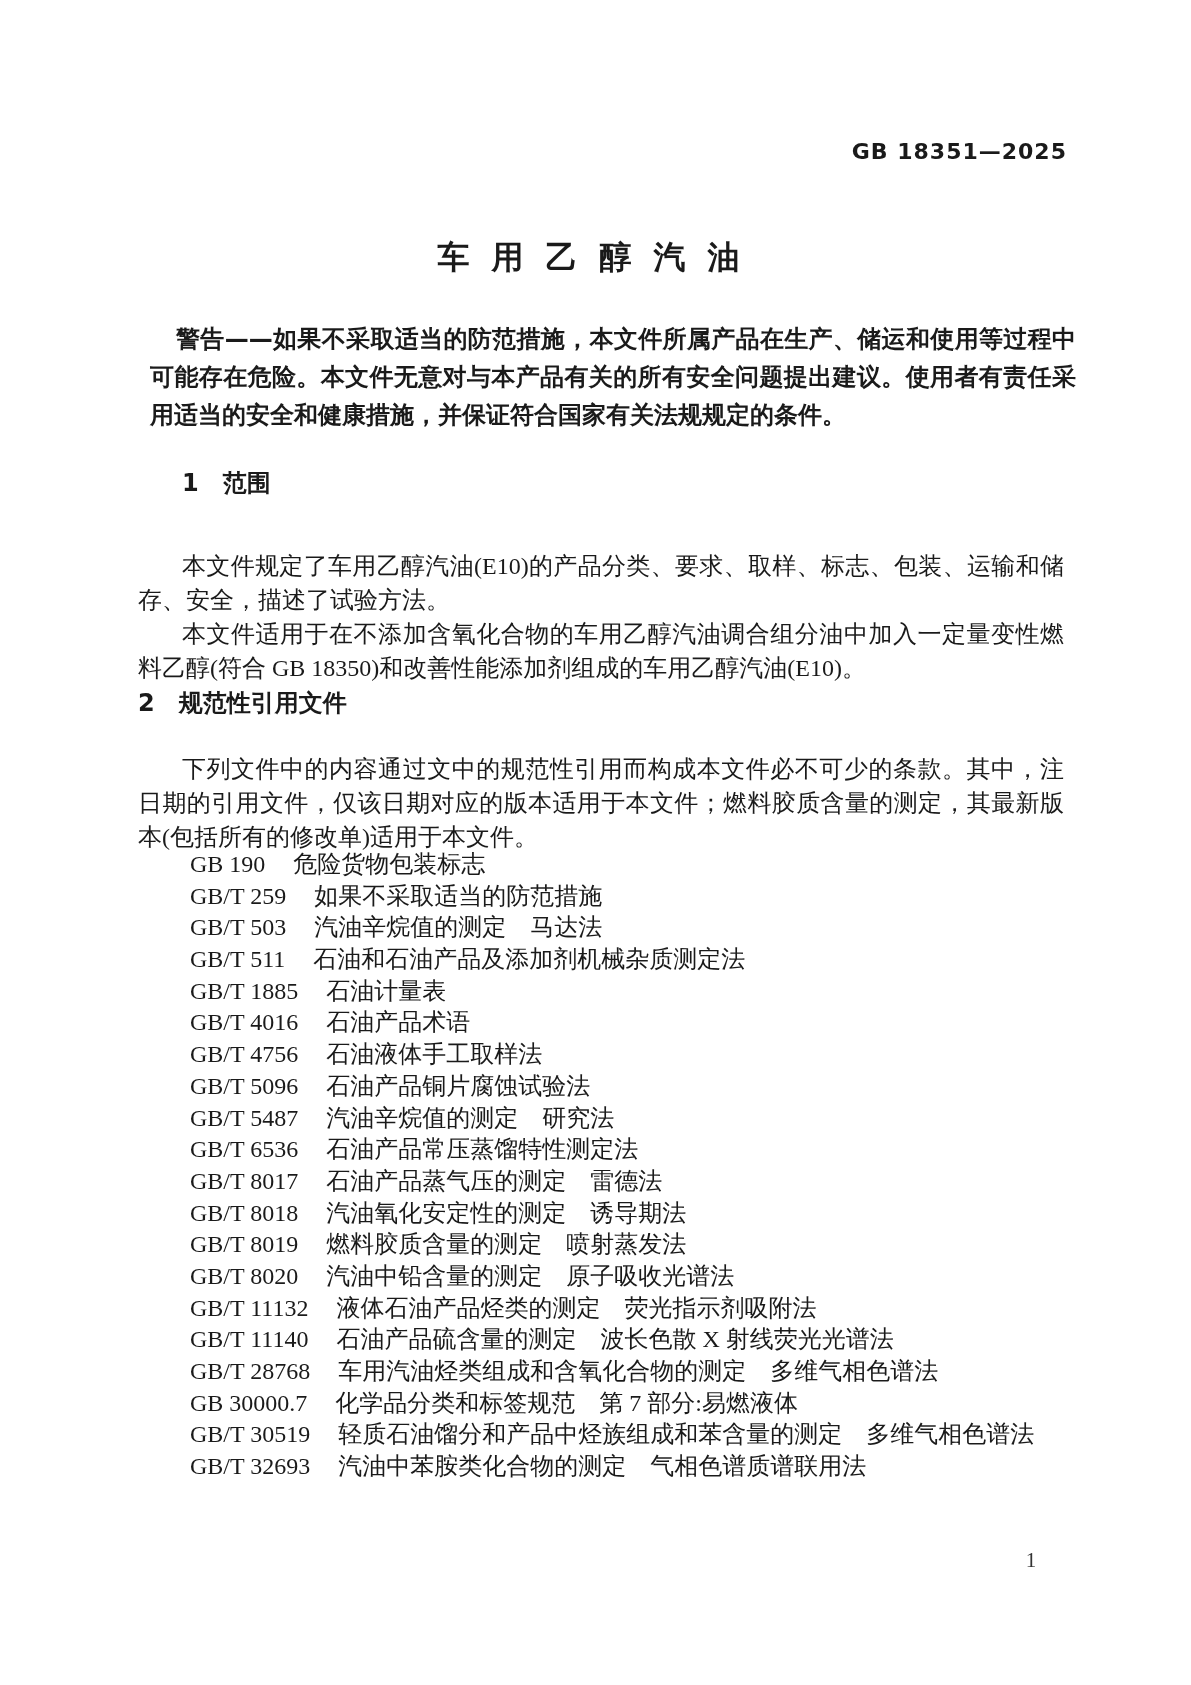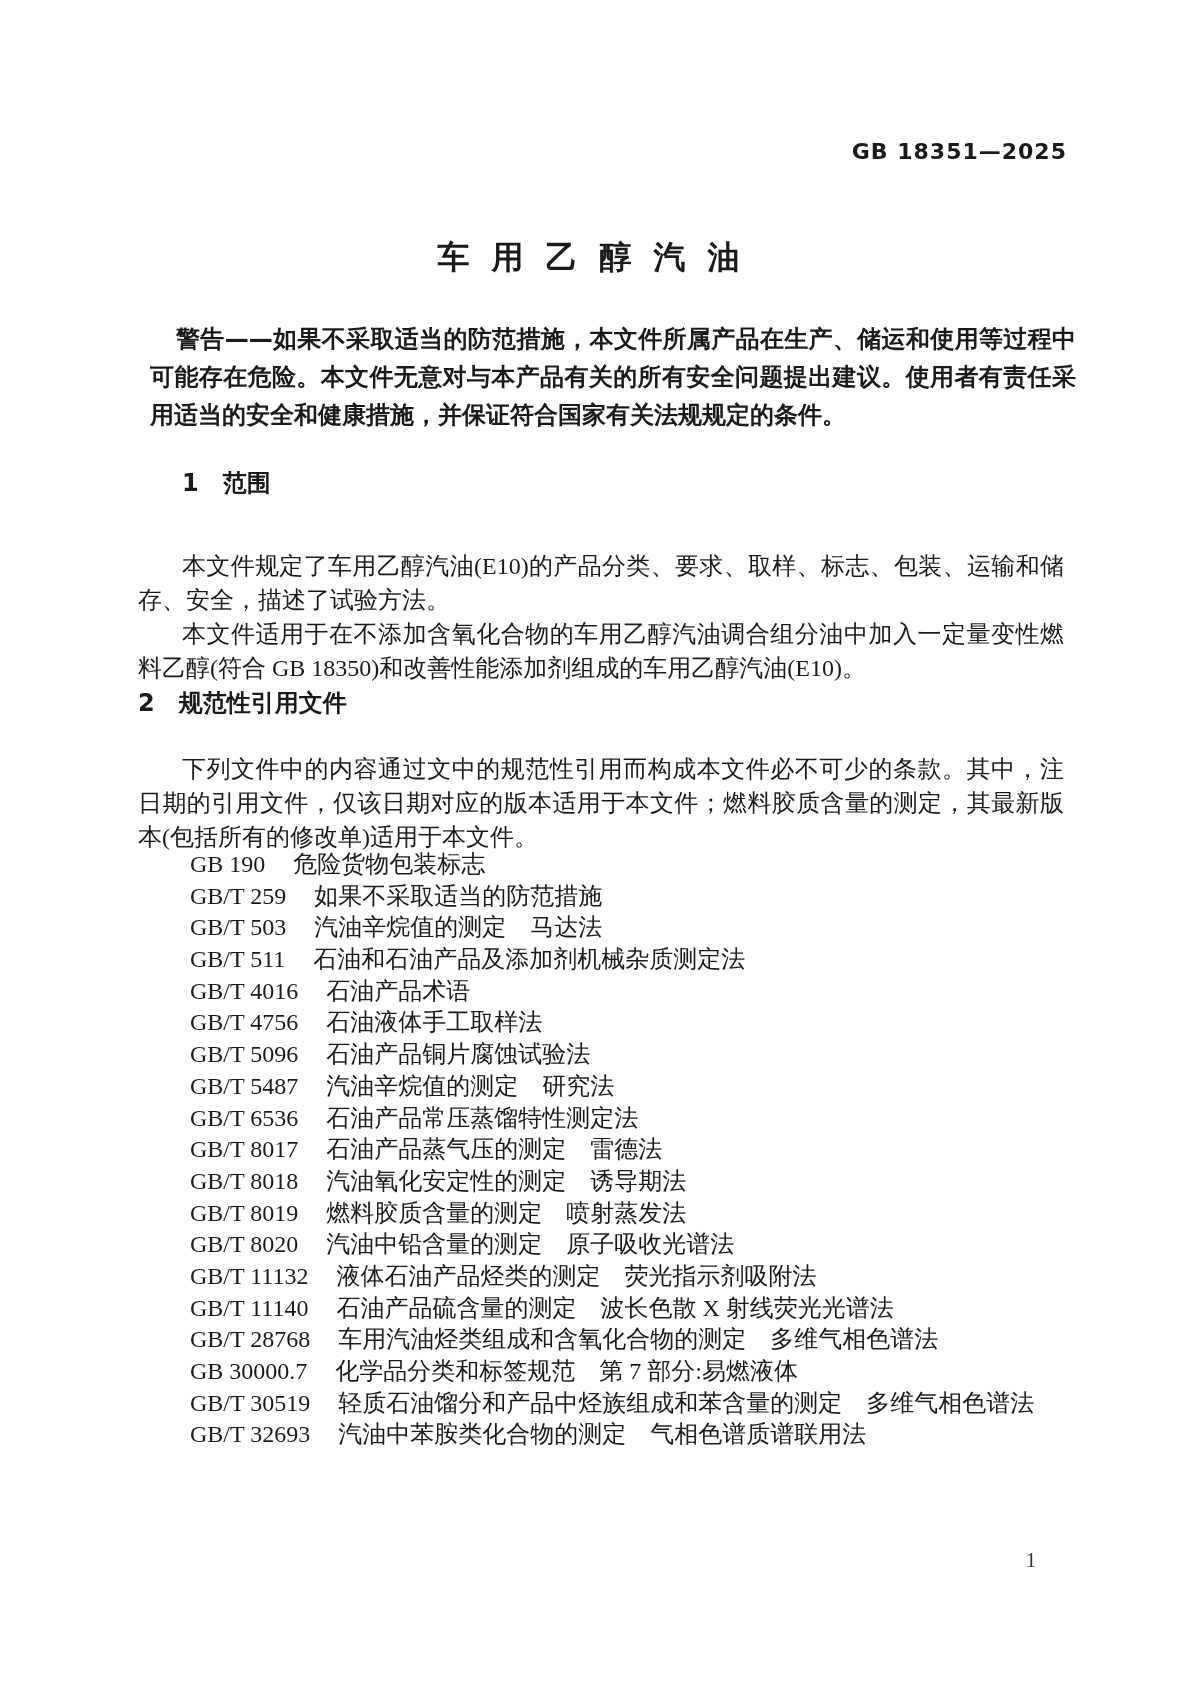--- a/index.html
+++ b/index.html
@@ -104,20 +104,23 @@
 
       <div class="ref-line">
         <span class="ref-code">GB/T 503</span><span class="ref-title">汽油辛烷值的测定　马达法</span>
       </div>
 
       <div class="ref-line">
         <span class="ref-code">GB/T 511</span><span class="ref-title">石油和石油产品及添加剂机械杂质测定法</span>
       </div>
 
 
+      <div class="ref-line">
+        <span class="ref-code">GB/T 1885</span><span class="ref-title">石油计量表</span>
+      </div>
 
       <div class="ref-line">
         <span class="ref-code">GB/T 4016</span><span class="ref-title">石油产品术语</span>
       </div>
 
       <div class="ref-line">
         <span class="ref-code">GB/T 4756</span><span class="ref-title">石油液体手工取样法</span>
       </div>
 
       <div class="ref-line">

